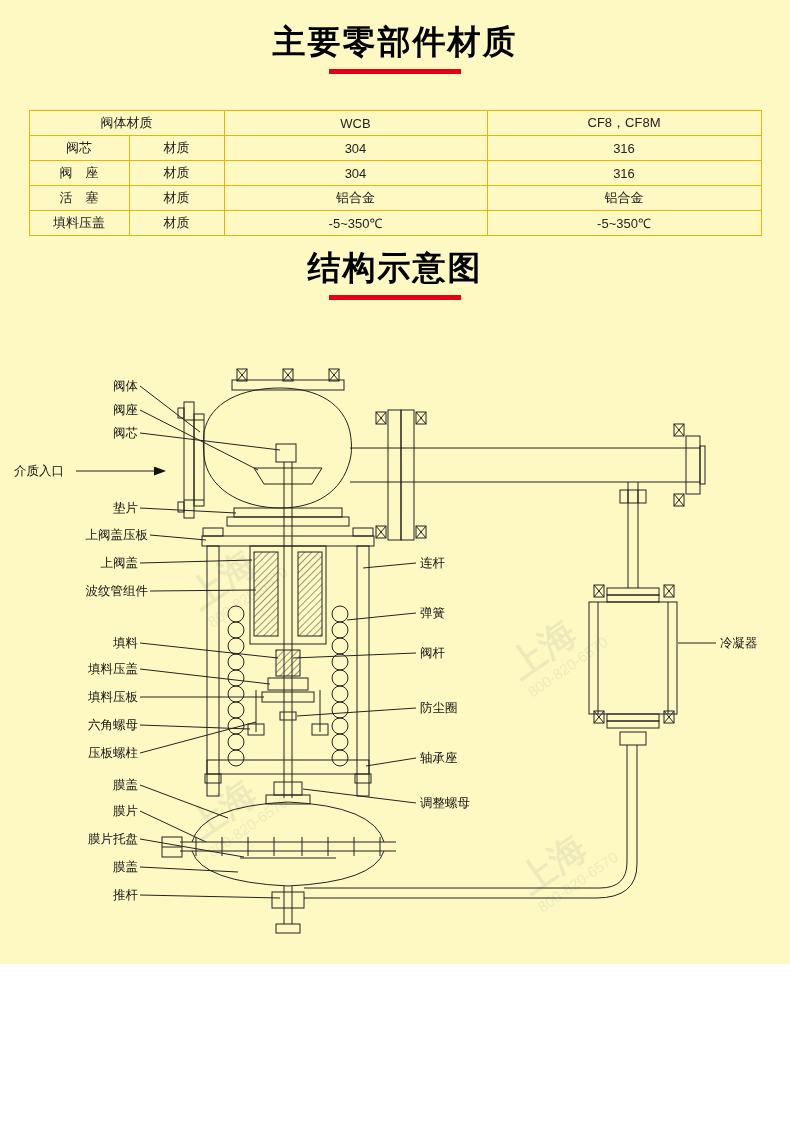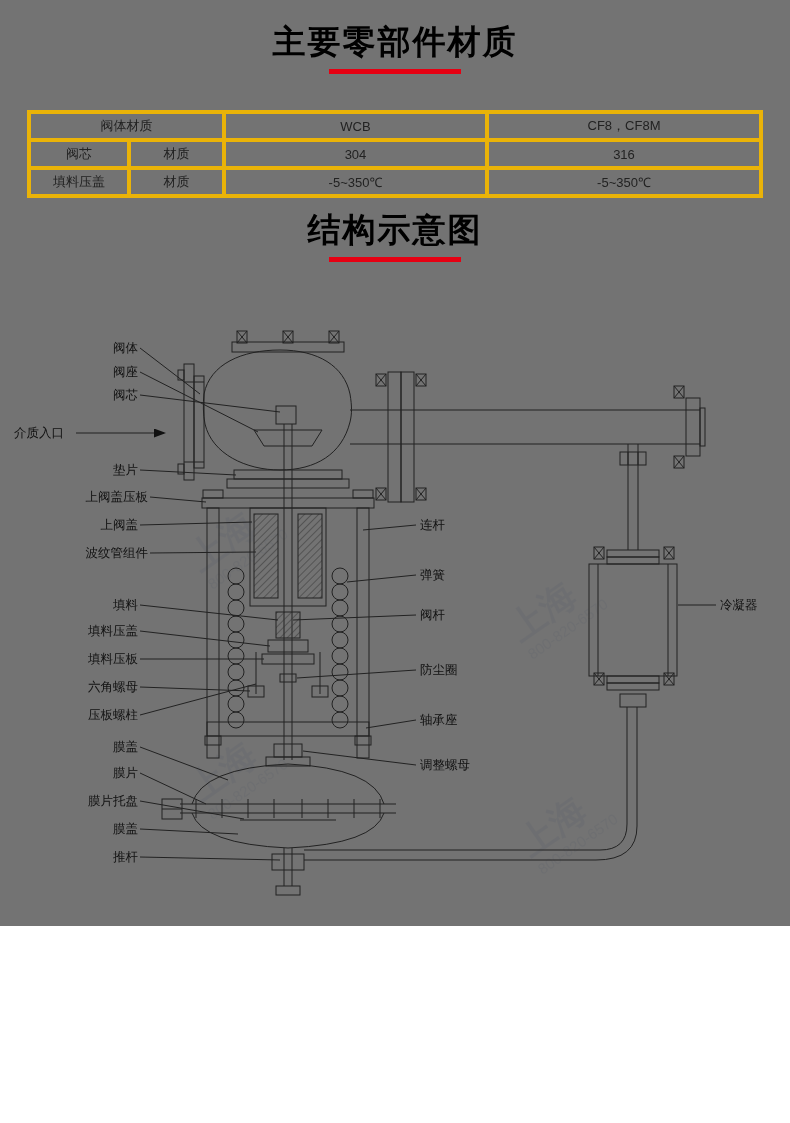--- a/index.html
+++ b/index.html
@@ -1,23 +1,23 @@
 <!DOCTYPE html>
 <html><head>
 <meta charset="utf-8">
 <style>
   html,body{margin:0;padding:0;background:#ffffff;color:#111;
     font-family:"Liberation Sans", sans-serif;}
-  .page{width:790px;margin:0 auto;background:#737373;padding-top:10px;}
+  .page{width:790px;margin:0 auto;background:#fef9c3;padding-top:10px;}
   h1.sec-title{font-size:33px;font-weight:700;text-align:center;
     margin:10px 0 4px 0;letter-spacing:2px;color:#000;}
   .red-bar{width:132px;height:5px;margin:2px auto 0 auto;}
   table.mat{width:732px;margin:36px auto 0 auto;border-collapse:collapse;
     table-layout:fixed;font-size:13px;color:#222;}
-  table.mat td{border:4px solid #eab308;height:24px;text-align:center;
+  table.mat td{border:1px solid #eab308;height:24px;text-align:center;
     padding:0 4px;white-space:pre;overflow:hidden;}
   .sec2{margin-top:68px;font-family:Liberation Serif, serif;}
   .diagram-wrap{margin-top:40px;}
   svg .draw{stroke:#222;fill:none;stroke-width:1;}
   svg text.lbl{font-size:12.5px;fill:#111;stroke:none;}
   svg text.end{text-anchor:end;}
   svg .wm{opacity:0.08;}
   svg text.wm-cn{font-size:36px;font-weight:700;fill:#33415c;stroke:none;}
   svg text.wm-ph{font-size:15px;fill:#33415c;stroke:none;}
 </style>
@@ -40,20 +40,32 @@
         <tr>
       <td colspan="2">阀体材质</td>
       <td>WCB</td>
       <td>CF8，CF8M</td>
     </tr>
     <tr>
       <td>阀芯</td>
       <td>材质</td>
       <td>304</td>
       <td>316</td>
+    </tr>
+    <tr>
+      <td>阀　座</td>
+      <td>材质</td>
+      <td>304</td>
+      <td>316</td>
+    </tr>
+    <tr>
+      <td>活　塞</td>
+      <td>材质</td>
+      <td>铝合金</td>
+      <td>铝合金</td>
     </tr>
     <tr>
       <td>填料压盖</td>
       <td>材质</td>
       <td>-5~350℃</td>
       <td>-5~350℃</td>
     </tr>
   </tbody>
     </table>
 

